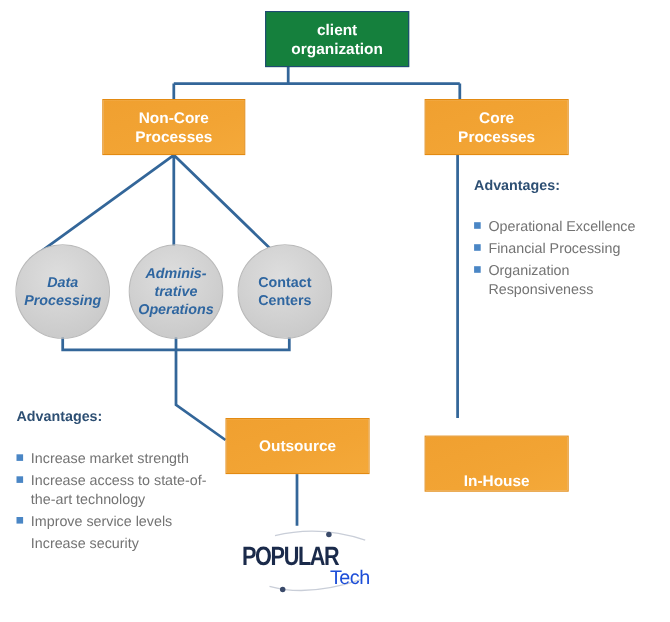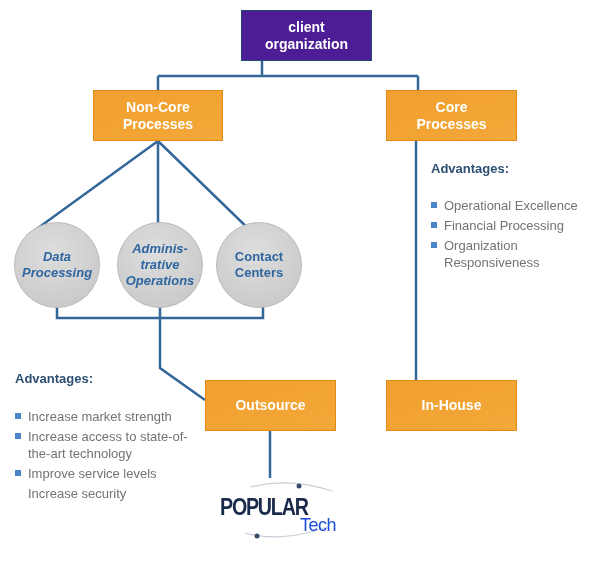--- a/index.html
+++ b/index.html
@@ -2,21 +2,21 @@
 <html><head>
 <meta charset="utf-8">
 <style>
   html, body { margin: 0; padding: 0; background: #ffffff; }
   body { width: 609px; height: 565px; position: relative; overflow: hidden;
          font-family: "Liberation Sans", sans-serif; }
   svg.lines { position: absolute; left: 0; top: 0; width: 609px; height: 565px; }
   .box { position: absolute; display: flex; align-items: center; justify-content: center;
          text-align: center; font-weight: bold; font-size: 14px; line-height: 17px;
          box-sizing: border-box; color: #ffffff; }
-  .box.blue { background: #4c1d95; border: 1px solid #1f4a73; }
+  .box.blue { background: #15803d; border: 1px solid #1f4a73; }
   .box.orange { background: linear-gradient(160deg, #f0a030 0%, #f2a434 60%, #f4a93a 100%);
                 border: 1px solid #e38a12; }
   .circle { position: absolute; width: 86px; height: 86px; border-radius: 50%;
             background: radial-gradient(circle at 45% 35%, #dedede 0%, #d0d0d0 55%, #c4c4c4 100%);
             border: 1px solid #b9b9b9; box-sizing: border-box;
             display: flex; align-items: center; justify-content: center; text-align: center;
             color: #2f66a0; font-weight: bold; font-size: 13px; line-height: 16px; }
   .adv-title { position: absolute; color: #2d4f73; font-weight: bold; font-size: 13px; text-align: right; }
   ul.adv { position: absolute; margin: 0; padding: 0; list-style: none;
            color: #737373; font-size: 13px; line-height: 17px; }
@@ -76,21 +76,21 @@
   <li><span class="bullet"></span><span>Increase market strength</span></li>
   <li><span class="bullet"></span><span>Increase access to state-of-the-art technology</span></li>
   <li><span class="bullet"></span><span>Improve service levels</span></li>
   <li class="nobullet"><span>Increase security</span></li>
 </ul>
 
 <div class="box orange" style="left:205px; top:380px; width:131px; height:51px;">
   <span>Outsource</span>
 </div>
 
-<div class="box orange" style="left:386px; top:380px; width:131px; height:51px;">
+<div class="box orange" style="left:386px; top:396px; width:131px; height:51px;align-items:flex-end;">
   <span>In-House</span>
 </div>
 
 <div class="logo">
   <svg width="115" height="70" viewBox="0 0 115 70" style="position:absolute;left:0;top:0;">
     <path d="M30 12 Q70 2 112 16" stroke="#c9ced8" stroke-width="1.2" fill="none"></path>
     <path d="M25 58 Q60 68 108 52" stroke="#c9ced8" stroke-width="1.2" fill="none"></path>
     <circle cx="79" cy="11" r="2.5" fill="#3a4a6a"></circle>
     <circle cx="37" cy="61" r="2.5" fill="#3a4a6a"></circle>
   </svg>

